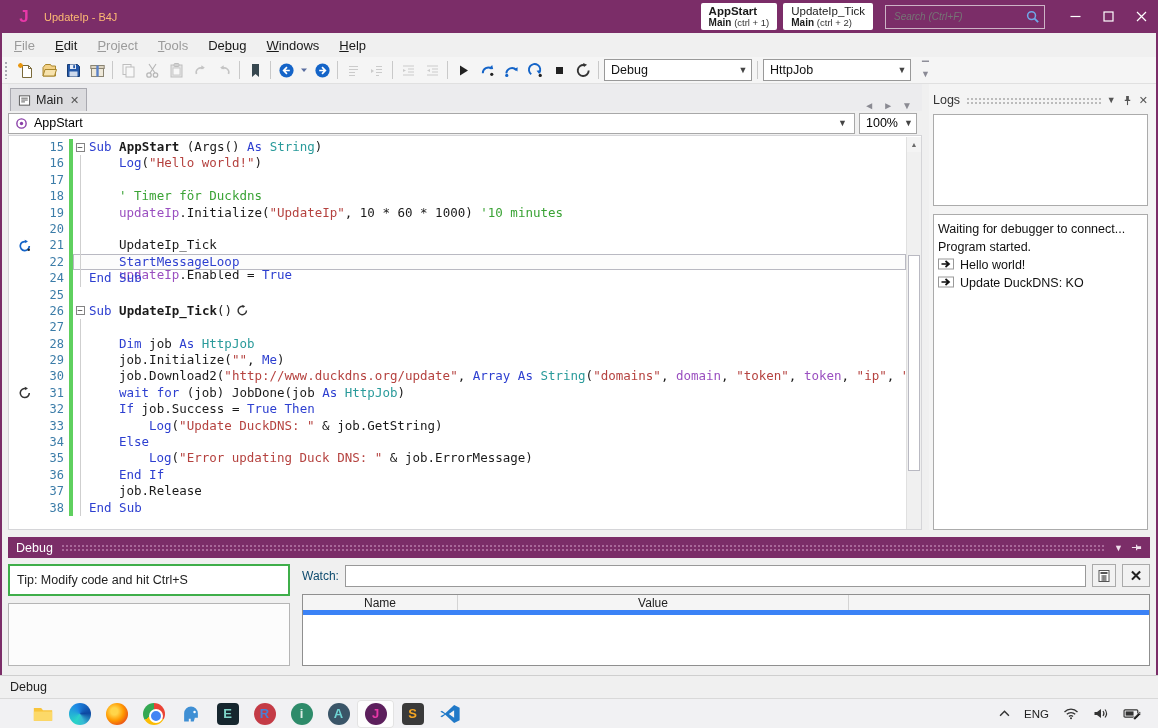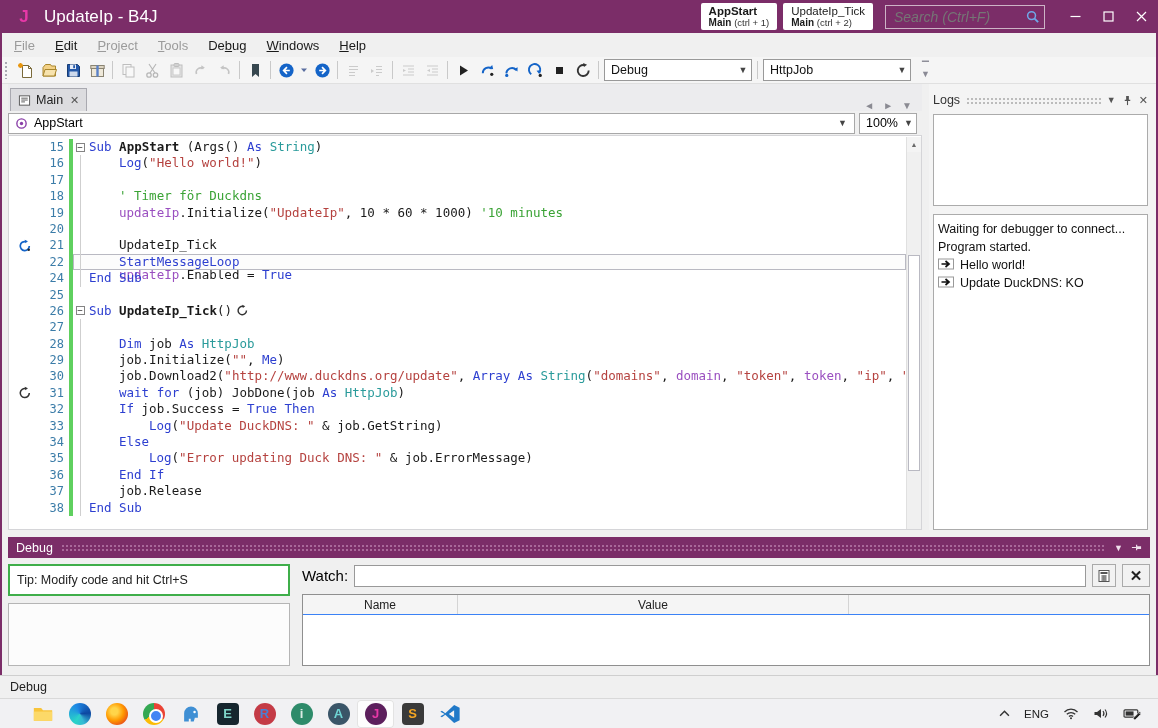--- a/index.html
+++ b/index.html
@@ -2,30 +2,30 @@
 <html><head>
 <meta charset="utf-8">
 <style>
   * { box-sizing: border-box; margin: 0; padding: 0; }
   html,body { width:1158px; height:728px; overflow:hidden; font-family:"Liberation Sans",sans-serif; background:#e8e8e8; }
   .screen { position:relative; width:1158px; height:728px; display:flex; flex-direction:column; }
 
   
   .titlebar { height:33px; background:#7b2d68; display:flex; align-items:center; color:#fff; flex:0 0 auto; }
   .app-logo { width:20px; height:20px; margin:0 10px 0 14px; color:#e838a8; font-weight:bold; font-size:17px; line-height:20px; text-align:center; }
-  .app-title { font-size:17px; color:#ffffff; }
+  .app-title { font-size:11px; color:#fdba74; }
   .tb-spacer { flex:1; }
   .quick-tab { background:#fff; color:#1a1a1a; border-radius:2px; margin-right:6px; padding:2px 8px 1px; text-align:left; line-height:12px; cursor:default; }
   .quick-tab .qt-title { font-size:11.5px; }
   .quick-tab.first .qt-title { font-weight:bold; }
   .quick-tab .qt-sub { font-size:10px; }
   .quick-tab .qt-sub b { font-weight:bold; }
   .quick-tab .qt-sub span { font-size:9.5px; color:#333; }
   .search-box { width:160px; height:24px; border:1px solid #cdb3c6; display:flex; align-items:center; margin:0 14px 0 6px; padding:0 4px 0 8px; }
-  .search-box input { flex:1; background:transparent; border:none; outline:none; color:#cdb8c8; font-style:italic; font-size:14px; font-family:"Liberation Sans",sans-serif; width:100px; }
+  .search-box input { flex:1; background:transparent; border:none; outline:none; color:#cdb8c8; font-style:italic; font-size:10px; font-family:"Liberation Sans",sans-serif; width:100px; }
   .search-box .s-icon { width:15px; height:15px; }
   .win-btn { width:33px; height:33px; display:flex; align-items:center; justify-content:center; font-size:13px; color:#fff; }
   .win-btn svg { width:11px; height:11px; }
 
   
   .menubar { height:24px; background:#f0f0f0; display:flex; align-items:center; padding-left:4px; flex:0 0 auto; }
   .menu-item { font-size:13px; padding:11px 10px; color:#1a1a1a; }
   .menu-item.disabled { color:#9b9b9b; }
 
   
@@ -97,27 +97,27 @@
   .debug-header { height:21px; background:#7b2d68; color:#fff; display:flex; align-items:center; gap:8px; padding:0 8px; font-size:12.5px; flex:0 0 auto; }
   .debug-header .ph-dots { background-image:radial-gradient(#a9699a 0.9px, transparent 1px); }
   .debug-header .ph-ico { color:#f0e0ec; }
   .pin-h { transform:rotate(90deg); }
   .debug-body { flex:1; display:flex; gap:12px; padding-top:6px; }
   .dbg-left { width:282px; flex:0 0 auto; display:flex; flex-direction:column; }
   .tip-box { height:32px; border:2px solid #3fae4a; background:#fff; font-size:12.5px; color:#222; display:flex; align-items:center; padding-left:7px; flex:0 0 auto; }
   .dbg-empty { flex:1; background:#fcfcfc; border:1px solid #b5b5b5; margin:7px 0 9px; }
   .dbg-right { flex:1; display:flex; flex-direction:column; }
   .watch-row { display:flex; align-items:center; gap:6px; flex:0 0 auto; }
-  .watch-label { font-size:15px; color:#000000; }
+  .watch-label { font-size:12px; color:#0c4a6e; }
   .watch-input { flex:1; height:22px; border:1px solid #999; background:#fff; font-size:12.5px; padding:0 5px; outline:none; font-family:"Liberation Sans",sans-serif; }
   .sq-btn { width:24px; height:23px; background:#f2f2f2; border:1px solid #aaa; display:flex; align-items:center; justify-content:center; }
   .sq-btn svg { width:14px; height:14px; }
   .sq-btn.xbig { width:28px; font-size:15px; color:#222; font-weight:bold; }
   .watch-table { flex:1; margin:7px 0 9px; border:1px solid #8f8f8f; background:#fff; display:flex; flex-direction:column; }
-  .wt-head { height:20px; background:#f5f5f5; border-bottom:1px solid #3b82f6; display:flex; flex:0 0 auto; }
+  .wt-head { height:20px; background:#f5f5f5; border-bottom:5px solid #3b82f6; display:flex; flex:0 0 auto; }
   .wt-th { font-size:12px; color:#222; display:flex; align-items:center; justify-content:center; border-right:1px solid #d4d4d4; }
   .wt-th:nth-child(1){ width:155px; } .wt-th:nth-child(2){ flex:1; } .wt-th:nth-child(3){ width:300px; border-right:none; }
   .wt-body { flex:1; background:#fff; }
 
   
   .statusbar { flex:0 0 23px; background:#f0f0f0; border-top:1px solid #cfcfcf; display:flex; align-items:center; padding-left:10px; font-size:12.5px; color:#222; }
   .taskbar { flex:0 0 30px; background:#f1f1f3; border-top:1px solid #d9d9d9; display:flex; align-items:center; padding-left:24px; }
   .task-app { width:37px; height:28px; display:flex; align-items:center; justify-content:center; border-radius:4px; }
   .task-app.active { background:#fdfdfd; box-shadow:0 0 0 1px #e3e3e3 inset; }
   .ai { width:22px; height:22px; display:flex; align-items:center; justify-content:center; font-weight:bold; }

